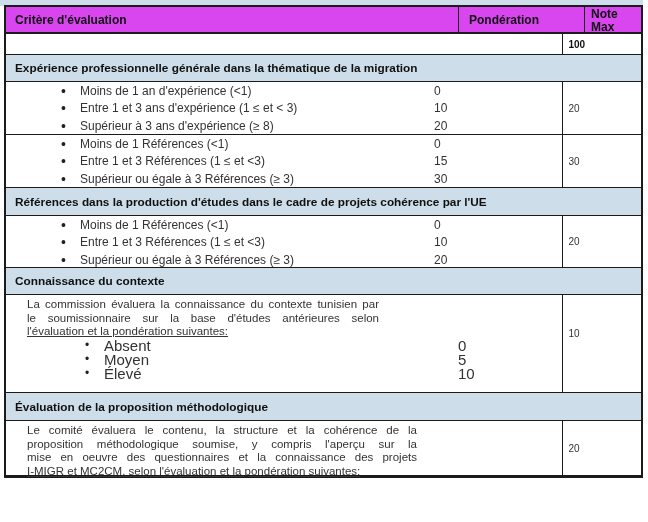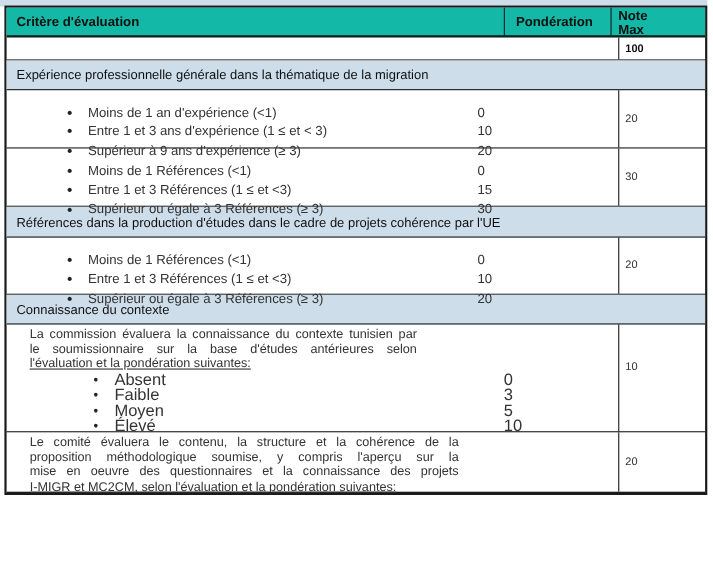--- a/index.html
+++ b/index.html
@@ -18,57 +18,57 @@
   .tbl {
     position: absolute; left: 4px; top: 5px;
     width: 639px;
     border: 2px solid #1b1b1b;
     background: #fff;
   }
   .row { display: flex; border-bottom: 1.5px solid #1b1b1b; }
   .row:last-child { border-bottom: 2px solid #1b1b1b; margin-bottom: -1px;}
 
   
-  .hdr { height: 27px; background: #14b8a6; border-bottom: 2px solid #1b1b1b; }
+  .hdr { height: 27px; background: #d946ef; border-bottom: 2px solid #1b1b1b; }
   .hdr .c1 {
     width: 453px; border-right: 1.5px solid #1b1b1b;
     display: flex; align-items: center; padding-left: 9px;
   }
   .hdr .c2 { flex: 1; display: flex; align-items: center; padding-left: 10px; }
-  .hdr .c3 { width: 86px; border-left: 1.5px solid #1b1b1b; padding: 1px 0 0 6px; line-height: 12.5px; }
+  .hdr .c3 { width: 57px; border-left: 1.5px solid #1b1b1b; padding: 1px 0 0 6px; line-height: 12.5px; }
   .bold { font-weight: bold; color: #101010; font-size: 12px; }
 
   
   .total { height: 21px; }
   .total .main { flex: 1; }
 
   
   .note {
     width: 79.5px; border-left: 1.5px solid #1b1b1b;
     display: flex; align-items: center; padding-left: 6px;
     font-size: 10px; color: #333;
   }
   .note.bold-val { font-weight: bold; color: #101010; }
 
   
   .shead {
     height: 27px; background: #cdddea; border-bottom: 1.5px solid #1b1b1b;
     display: flex; align-items: center; padding-left: 9px;
-    font-weight: normal; color: #101010; font-size: 11.8px;
+    font-weight: bold; color: #101010; font-size: 11.8px;
   }
   .shead.h28 { height: 28px; }
 
   
   .body .main { flex: 1; position: relative; }
   .h53 { height: 53px; }
   .h52 { height: 52px; }
   .h98 { height: 98px; }
   .h56 { height: 56px; }
 
-  .bullets { padding-top: 12px; }
+  .bullets { padding-top: 1px; }
   .bl {
     position: relative; height: 17.3px; line-height: 17.3px;
     font-size: 12px; color: #333; padding-left: 74px;
     white-space: nowrap;
   }
   .bl::before {
     content: "\2022";
     position: absolute; left: 55px; top: 0;
     font-size: 14px; color: #222;
   }
@@ -104,21 +104,21 @@
   <div class="row total">
     <div class="main"></div>
     <div class="note bold-val">100</div>
   </div>
 
   <div class="shead">Expérience professionnelle générale dans la thématique de la migration</div>
   <div class="row body h53">
     <div class="main bullets">
       <div class="bl"><span>Moins de 1 an d'expérience (&lt;1)</span><span class="bv">0</span></div>
       <div class="bl"><span>Entre 1 et 3 ans d'expérience (1 ≤ et &lt; 3)</span><span class="bv">10</span></div>
-      <div class="bl"><span>Supérieur à 9 ans d'expérience (≥ 3)</span><span class="bv">20</span></div>
+      <div class="bl"><span>Supérieur à 3 ans d'expérience (≥ 8)</span><span class="bv">20</span></div>
     </div>
     <div class="note">20</div>
   </div>
 
   <div class="row body h53">
     <div class="main bullets">
       <div class="bl"><span>Moins de 1 Références (&lt;1)</span><span class="bv">0</span></div>
       <div class="bl"><span>Entre 1 et 3 Références (1 ≤ et &lt;3)</span><span class="bv">15</span></div>
       <div class="bl"><span>Supérieur ou égale à 3 Références (≥ 3)</span><span class="bv">30</span></div>
     </div>
@@ -137,27 +137,27 @@
 
   <div class="shead">Connaissance du contexte</div>
   <div class="row body h98">
     <div class="main pad-top">
       <div class="intro">
           <div class="jline">La commission évaluera la connaissance du contexte tunisien par</div>
           <div class="jline">le soumissionnaire sur la base d'études antérieures selon</div>
           <div class="jline">l'évaluation et la pondération suivantes:</div>
         </div>
       <div class="bl small"><span>Absent</span><span class="bv">0</span></div>
-      <div class="bl small"><span>Faible</span><span class="bv">3</span></div>
       <div class="bl small"><span>Moyen</span><span class="bv">5</span></div>
       <div class="bl small"><span>Élevé</span><span class="bv">10</span></div>
     </div>
     <div class="note top4">10</div>
   </div>
 
+  <div class="shead h28">Évaluation de la proposition méthodologique</div>
   <div class="row body h56">
     <div class="main pad-top">
       <div class="intro wide">
           <div class="jline">Le comité évaluera le contenu, la structure et la cohérence de la</div>
           <div class="jline">proposition méthodologique soumise, y compris l'aperçu sur la</div>
           <div class="jline">mise en oeuvre des questionnaires et la connaissance des projets</div>
           <div class="jline">I-MIGR et MC2CM, selon l'évaluation et la pondération suivantes:</div>
         </div>
     </div>
     <div class="note">20</div>

